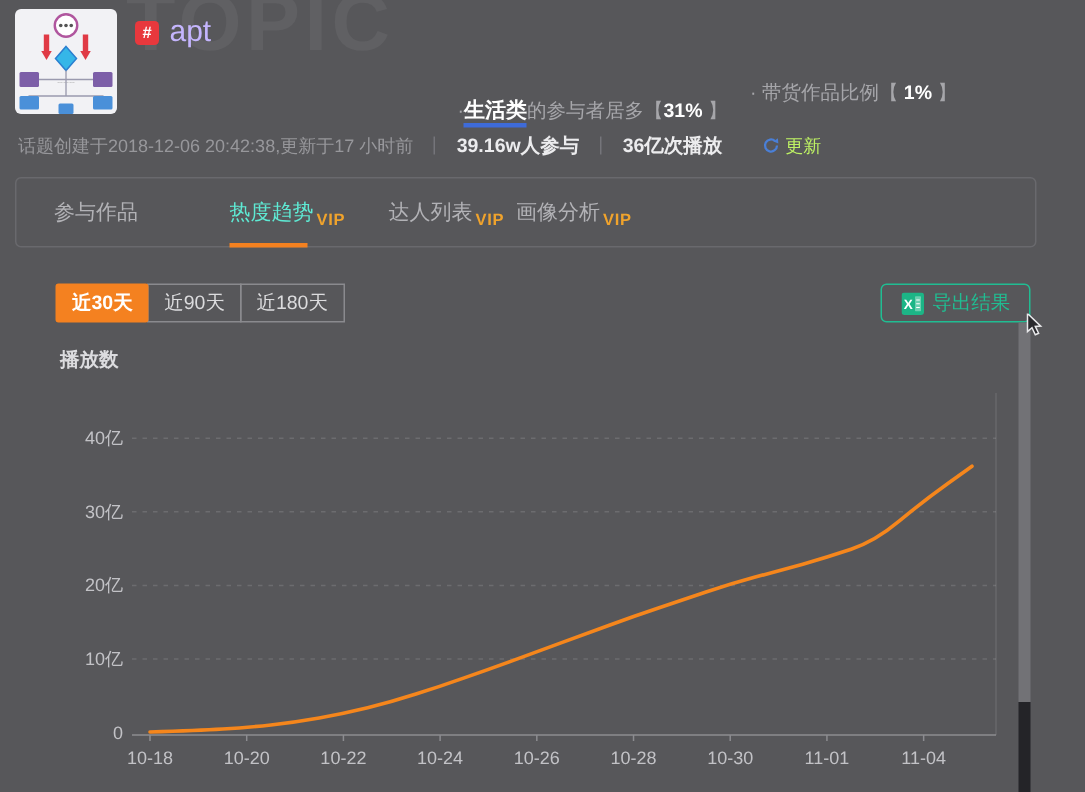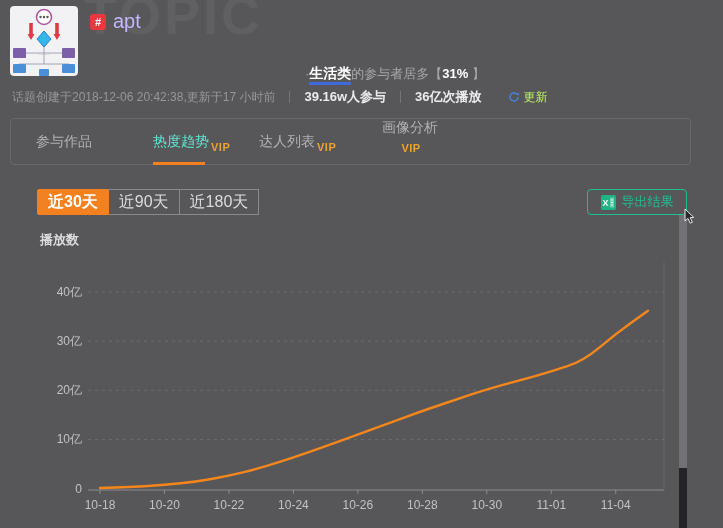--- a/index.html
+++ b/index.html
@@ -32,25 +32,25 @@
 
   
   .tabs-box{position:absolute;left:10px;top:118px;width:681px;height:47px;box-sizing:border-box;
             border:1px solid #69696d;border-radius:4px;}
   .tab{position:absolute;top:0;height:100%;display:flex;align-items:center;cursor:pointer;}
   .tab-label{font-size:14px;color:#b2b2b6;}
   .tab.active .tab-label{color:#5eead4;font-weight:normal;}
   .vip{font-size:11px;font-weight:bold;color:#f0a32c;margin-left:2px;
        position:relative;top:5px;letter-spacing:0.5px;}
   .tab-underline{position:absolute;left:0;bottom:-1px;width:52px;height:3px;background:#f48120;}
-  .tab-1{left:25px;} .tab-2{left:142px;} .tab-3{left:248px;} .tab-4{left:371px;flex-direction:column;}
+  .tab-1{left:25px;} .tab-2{left:142px;} .tab-3{left:248px;} .tab-4{left:333px;}
 
   
   .range-group{position:absolute;left:38px;top:189px;display:flex;height:26px;}
-  .range-btn{font-size:16px;color:#dcdcde;border:1px solid #8a8a8e;padding:4px 10px;
+  .range-btn{font-size:13px;color:#dcdcde;border:1px solid #8a8a8e;padding:4px 10px;
              display:flex;align-items:center;margin-left:-1px;cursor:pointer;background:transparent;}
   .range-btn.active{background:#f48120;border:1px solid #f48120;color:#fff;font-weight:bold;
                     border-radius:2px;z-index:1;}
   .export-btn{position:absolute;left:587px;top:189px;width:100px;height:26px;box-sizing:border-box;
               border:1px solid #20bd92;border-radius:4px;color:#20bd92;font-size:13px;
               display:flex;align-items:center;justify-content:center;gap:6px;cursor:pointer;}
 
   
   .chart-title{position:absolute;left:40px;top:231px;font-size:13px;font-weight:600;color:#dcdcdf;}
   #chart-svg{position:absolute;left:0;top:0;width:723px;height:528px;pointer-events:none;}
@@ -94,20 +94,23 @@
     </svg>
   </div>
 
   <div class="title-row">
     <span class="hash-badge">#</span>
     <span class="title">apt</span>
   </div>
 
   <div class="insight ins-2 u">
     <span>·</span><span class="hl">生活类</span><span>的参与者居多</span><span>【</span><span class="val">31%</span><span> 】</span>
+  </div>
+  <div class="insight ins-3">
+    <span>· </span><span>带货作品比例</span><span>【 </span><span class="val">1%</span><span> 】</span>
   </div>
 
   <div class="meta">
     <span>话题创建于2018-12-06 20:42:38,更新于17 小时前</span>
     <span class="sep"></span>
     <span class="num">39.16w人参与</span>
     <span class="sep"></span>
     <span class="num">36亿次播放</span>
     <span class="refresh">
       <svg width="12" height="12" viewBox="0 0 12 12">

